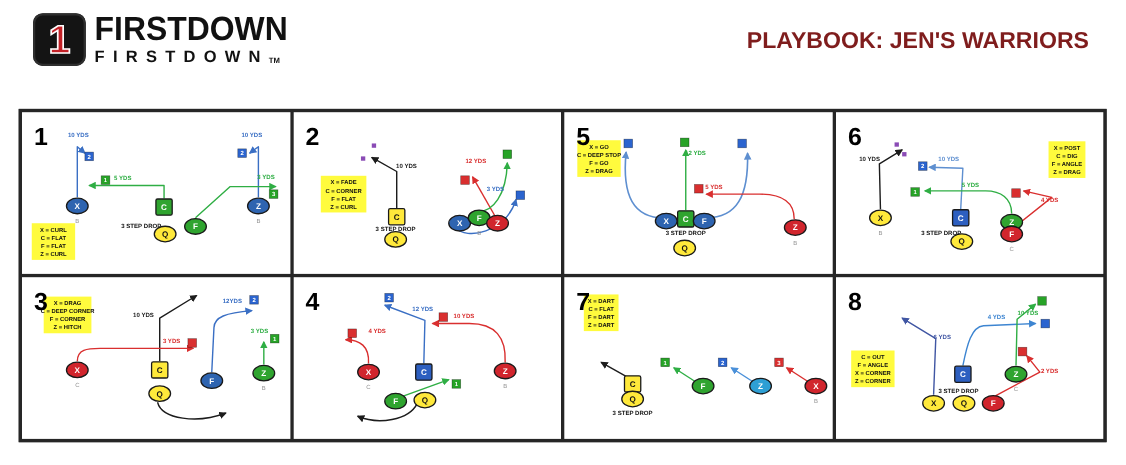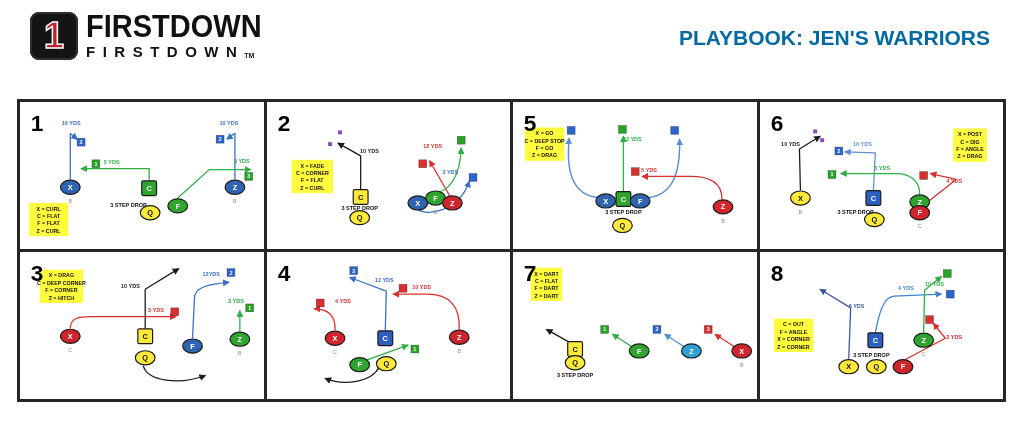--- a/index.html
+++ b/index.html
@@ -8,21 +8,21 @@
   
   .brand{position:absolute;left:30px;top:12px;display:flex;align-items:center;gap:8px;}
   .logo-badge{width:48px;height:48px;background:#141414;border-radius:9px;display:flex;
               align-items:center;justify-content:center;box-shadow:inset 0 0 0 2px #2e2e2e;}
   .logo-badge span{color:#c32127;font-size:36px;font-weight:bold;line-height:1;
                    -webkit-text-stroke:1.5px #ffffff;}
   .brand-text{display:flex;flex-direction:column;line-height:1;}
   .brand-line1{font-size:29px;font-weight:bold;letter-spacing:0px;color:#111;transform:scaleY(1.05);}
   .brand-line2{font-size:15px;font-weight:bold;letter-spacing:7.5px;color:#111;margin-top:2px;}
   .brand-line2 .tm{font-size:7px;letter-spacing:0;vertical-align:bottom;}
-  .page-title{position:absolute;right:34px;top:26px;font-size:21px;font-weight:bold;color:#0369a1;}
+  .page-title{position:absolute;right:34px;top:26px;font-size:21px;font-weight:bold;color:#7f1d1d;}
   
   #grid{position:absolute;left:17px;top:99px;width:989px;height:303px;background:#262626;
         border:3px solid #262626;display:grid;grid-template-columns:repeat(4,1fr);
         grid-template-rows:1fr 1fr;gap:3px;box-sizing:border-box;}
   .cell{background:#fff;position:relative;}
   .cell svg{position:absolute;left:0;top:0;width:100%;height:100%;}
 </style>
 </head>
 <body>
 

